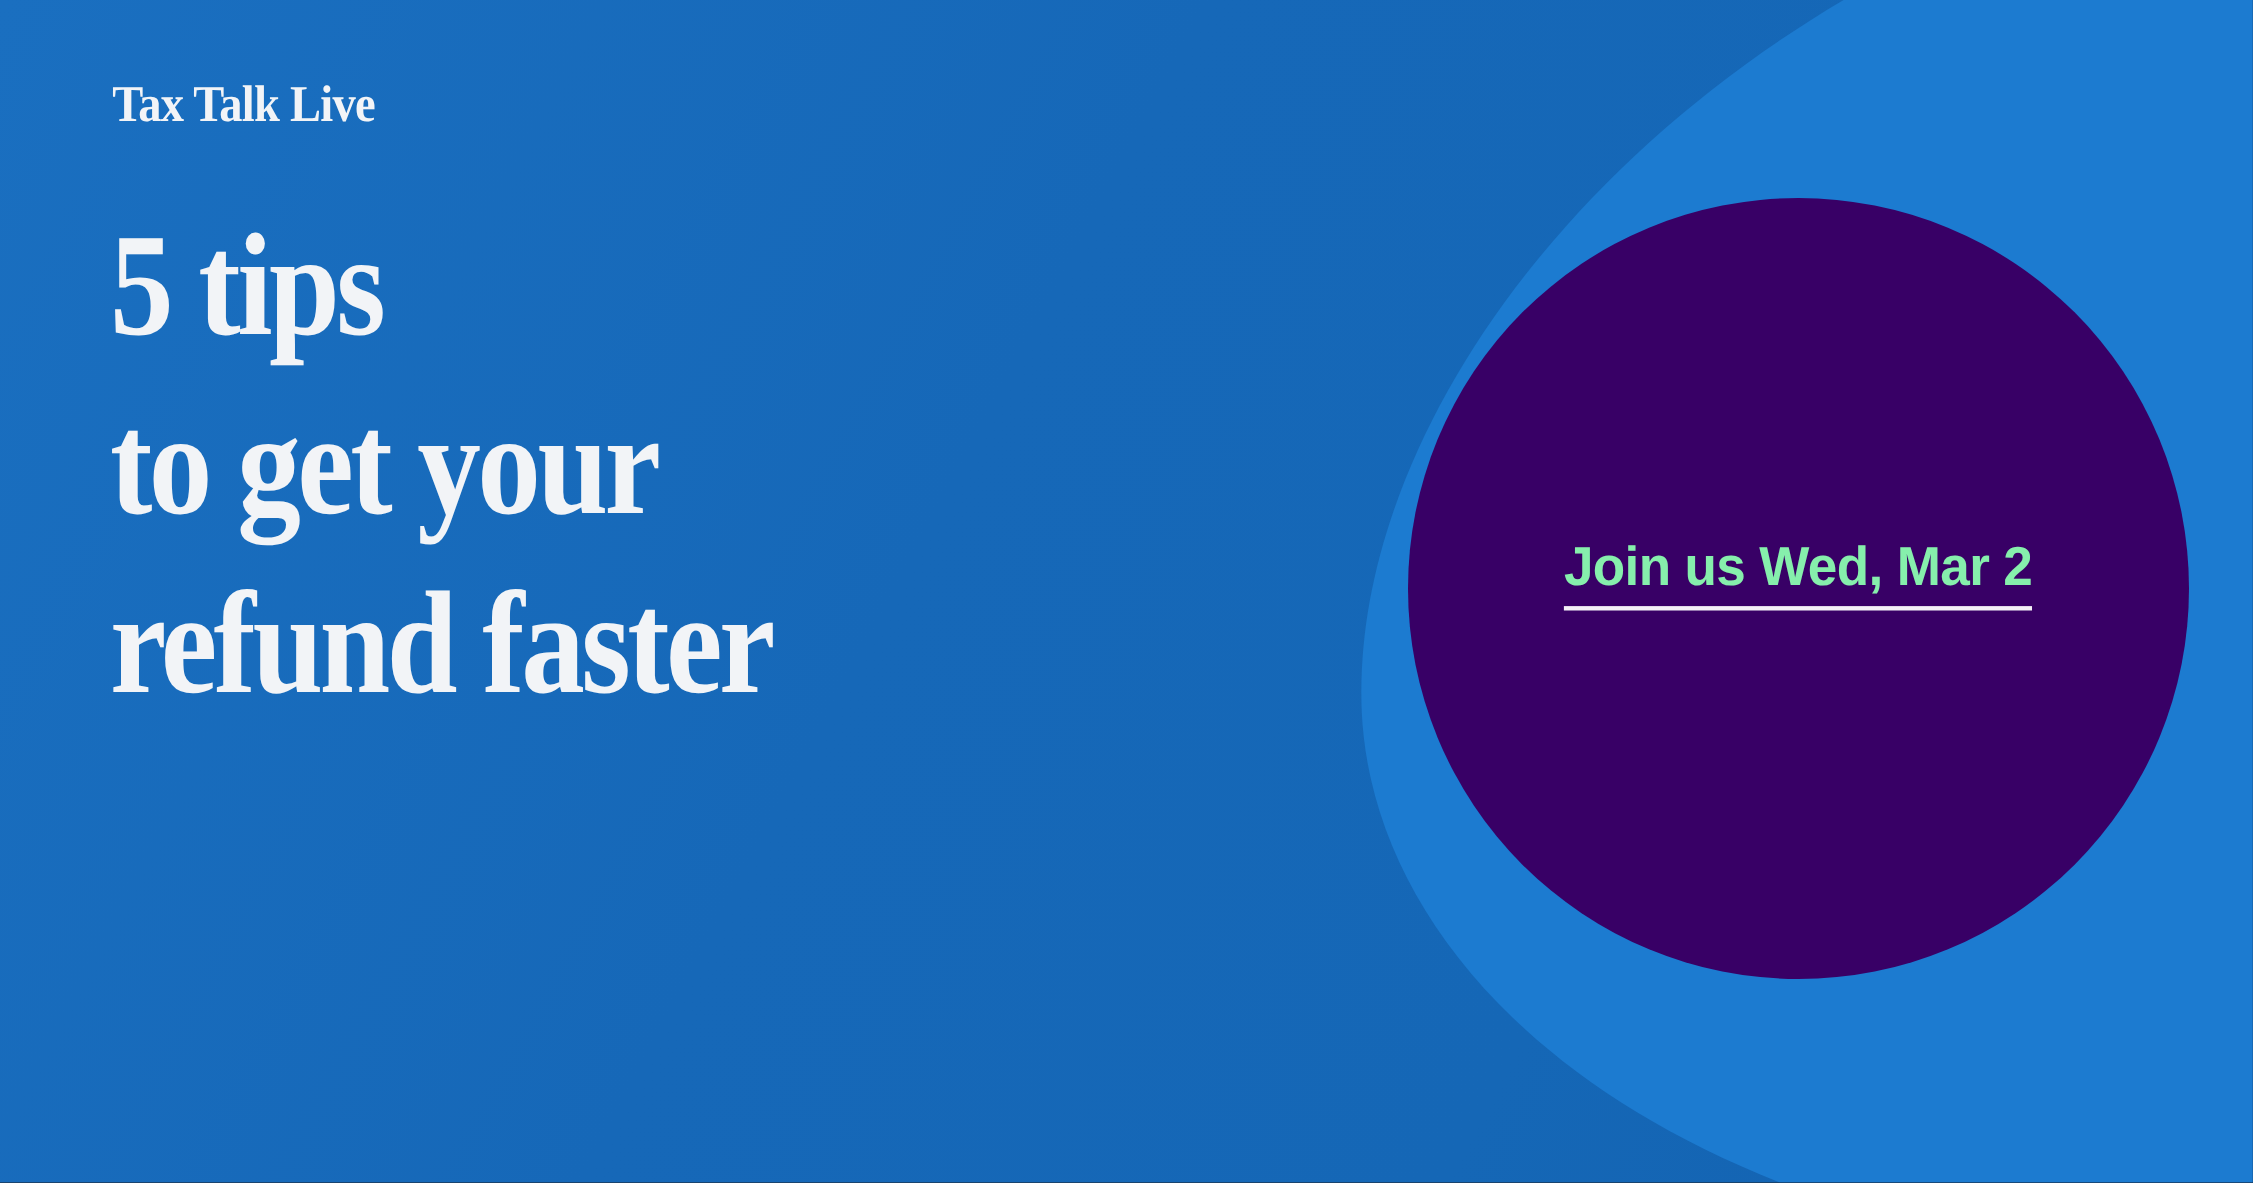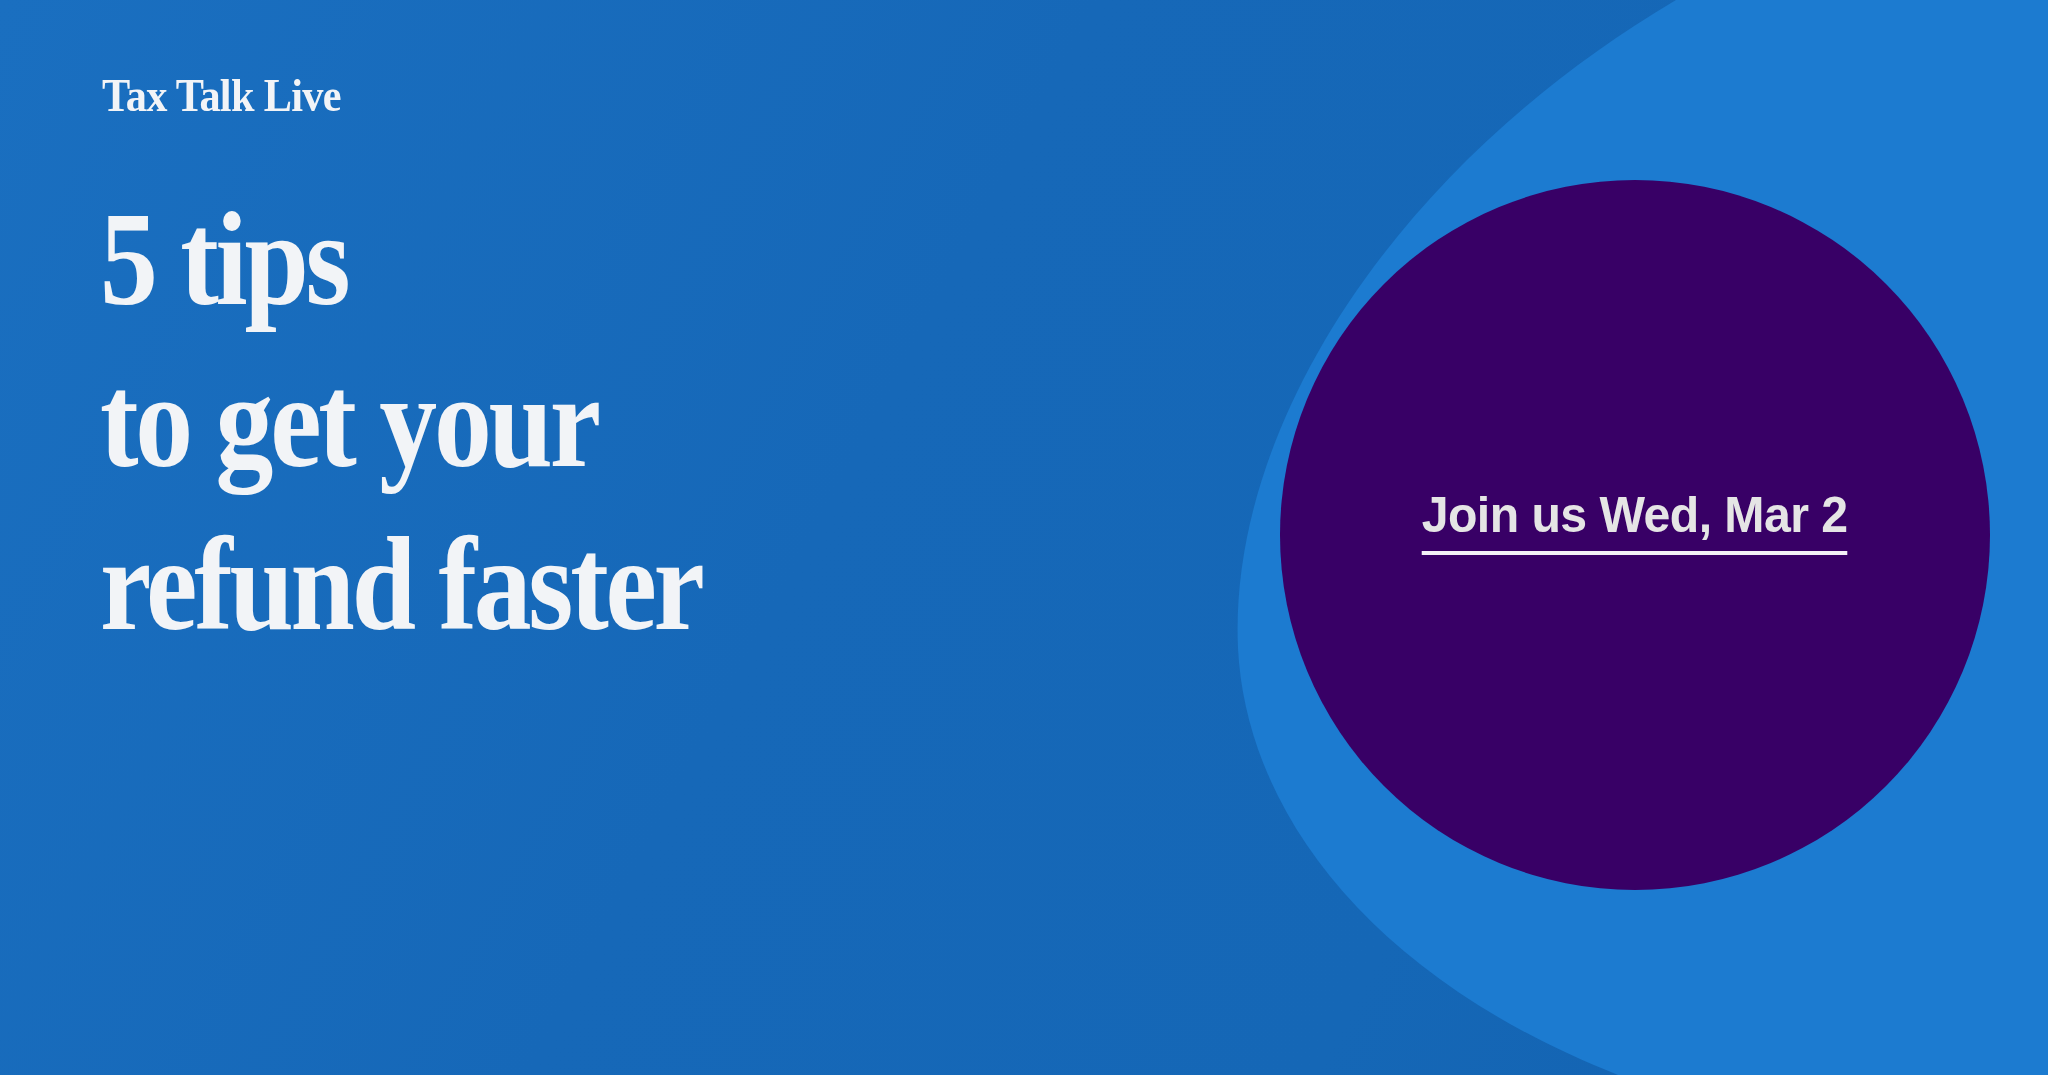--- a/index.html
+++ b/index.html
@@ -43,21 +43,21 @@
     height: 710px;
     border-radius: 50%;
     background: #380066;
     display: flex;
     align-items: center;
     justify-content: center;
   }
 
   .badge-inner {
     text-align: center;
-    color: #e5e5e5;
+    color: #86efac;
     margin-top: -26px;
     padding: 0 26px;
   }
 
   .badge-headline {
     font-size: 50px;
     font-weight: 700;
     letter-spacing: -0.012em;
     line-height: 1.06;
     white-space: nowrap;

